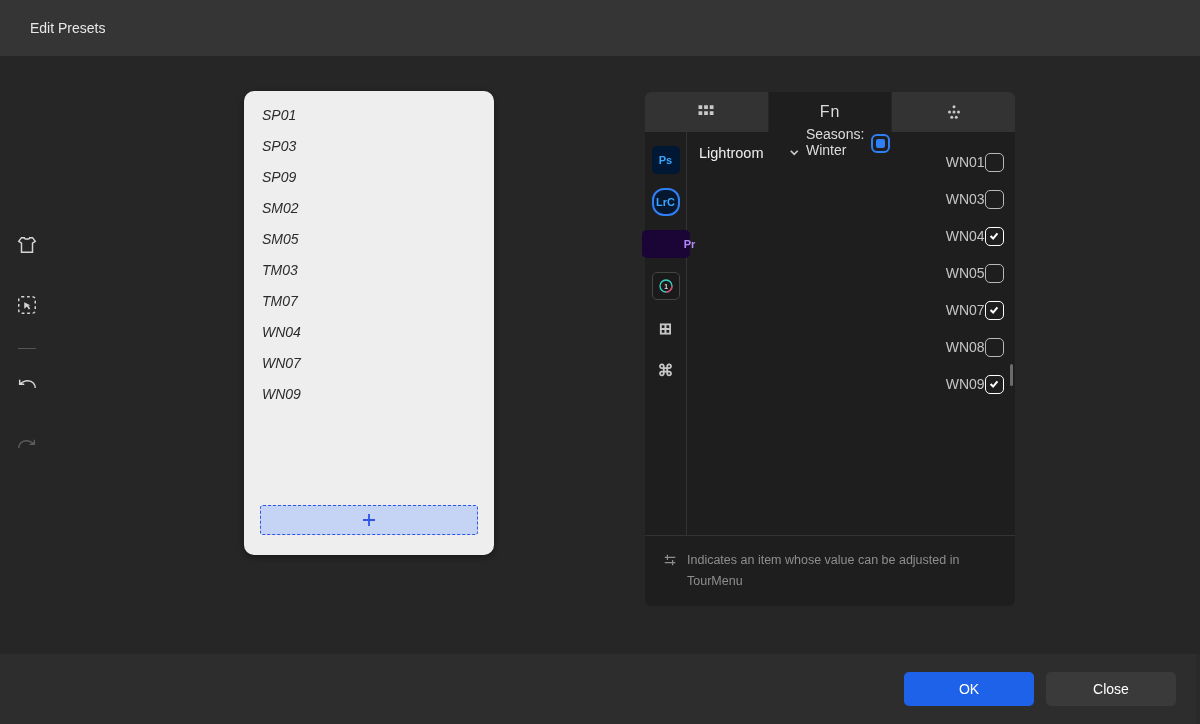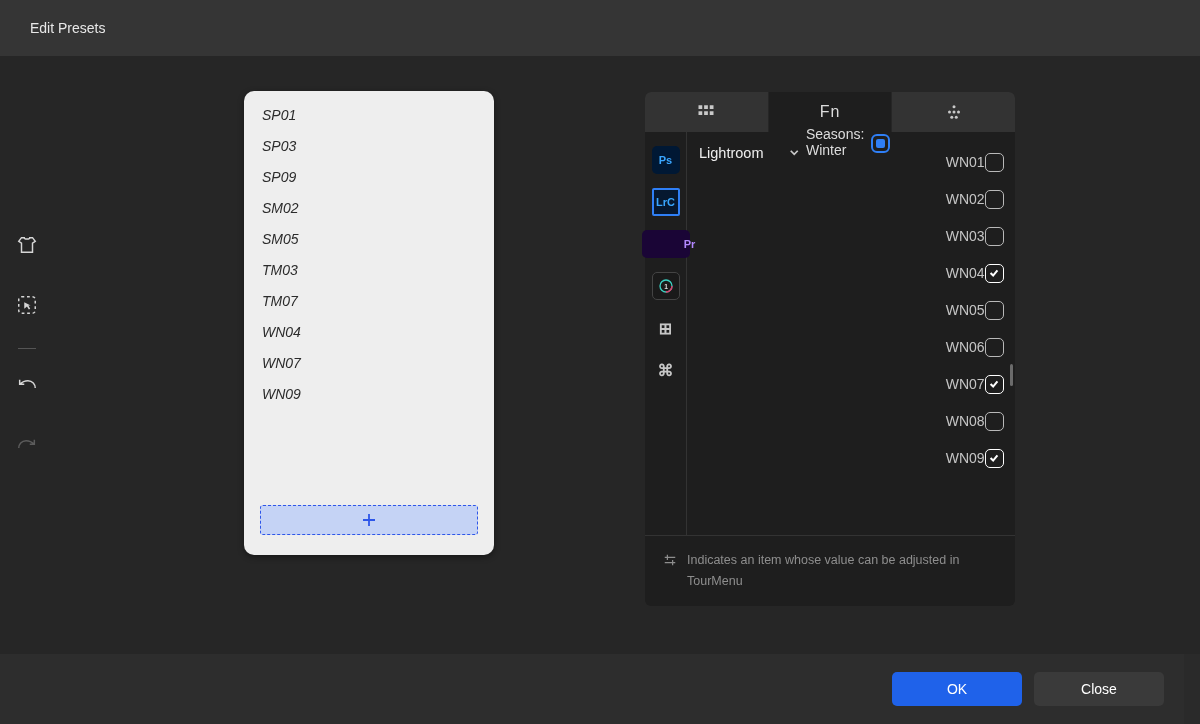--- a/index.html
+++ b/index.html
@@ -25,42 +25,42 @@
   .r-tabs{height:40px;background:#333;border-radius:6px 6px 0 0;display:flex;}
   .r-tab{flex:1;display:flex;align-items:center;justify-content:center;border-right:1px solid #262626;}
   .r-tab:last-child{border-right:none;}
   .r-tab.active{background:#1e1e1e;}
   .r-tab svg{width:18px;height:18px;fill:#c9c9c9;}
   .r-tab.fn-txt{font-family:Georgia,serif;font-size:16px;color:#dcdcdc;letter-spacing:1px;}
   .r-body{flex:1;position:relative;display:flex;}
   .app-rail{width:42px;border-right:1px solid #333;display:flex;flex-direction:column;align-items:center;gap:14px;padding-top:14px;}
   .app-badge{width:28px;height:28px;border-radius:5px;display:flex;align-items:center;justify-content:center;font-size:11px;font-weight:700;text-align:right;}
   .ps{background:#001834;color:#39a6ff;}
-  .lrc{background:#061830;color:#39a6ff;border:2px solid #2f7ff6;border-radius:2px;line-height:1;}
+  .lrc{background:#061830;color:#39a6ff;border:2px solid #2f7ff6;border-radius:12px;line-height:1;}
   .pr{background:#1a0536;color:#b388ff;padding-left:48px;}
   .c1{background:#1a1a1a;border:1px solid #444;}
   .c1 svg{width:16px;height:16px;}
   .sys{color:#c7c7c7;font-size:16px;background:transparent;}
   .content{flex:1;display:flex;}
   .lr-title{padding:13px 0 8px 12px;font-size:14.5px;color:#eee;}
   .tree-head{display:flex;align-items:flex-end;padding-left:26px;font-size:14px;color:#ddd;height:26px;position:relative;}
   .tree-head svg{width:11px;height:11px;margin-right:6px;stroke:#c9c9c9;stroke-width:2;fill:none;}
   .half-cb{position:absolute;right:14px;top:2px;width:19px;height:19px;border:2px solid #2f7ff6;border-radius:6px;display:flex;align-items:center;justify-content:center;}
   .half-cb .inner{width:9px;height:9px;background:#2f7ff6;border-radius:2px;}
   .tree-list{margin-top:20px;padding-left:42px;padding-right:14px;display:flex;flex-direction:column;gap:17px;font-size:14px;color:#c5c5c5;overflow:hidden;}
   .tree-item{display:flex;align-items:center;justify-content:space-between;height:20px;}
   .cb{width:19px;height:19px;border:1.6px solid #b9b9b9;border-radius:5px;display:flex;align-items:center;justify-content:center;flex:0 0 19px;}
   .cb.checked{border-color:#fff;}
   .cb.checked svg{stroke:#fff;}
   .cb svg{width:12px;height:12px;fill:none;stroke-width:2.4;}
   .r-hint{border-top:1px solid #333;padding:14px 18px;font-size:12.5px;color:#8e8e8e;display:flex;gap:10px;line-height:1.7;}
   .r-hint svg{width:14px;height:14px;stroke:#8e8e8e;fill:none;flex:0 0 14px;margin-top:3px;}
   .scroll-ind{position:absolute;right:2px;top:232px;width:3px;height:22px;background:#6b6b6b;border-radius:2px;}
   
-  .footer{position:absolute;bottom:0;left:0;right:16px;height:70px;background:#2d2d2d;display:flex;justify-content:flex-end;align-items:center;gap:12px;padding-right:20px;}
+  .footer{position:absolute;bottom:0;left:0;right:4px;height:70px;background:#2d2d2d;display:flex;justify-content:flex-end;align-items:center;gap:12px;padding-right:20px;}
   .btn{width:130px;height:34px;border-radius:5px;display:flex;align-items:center;justify-content:center;font-size:14px;cursor:pointer;}
   .btn.primary{background:#1f62ea;color:#fff;}
   .btn.secondary{background:#3a3a3a;color:#ffffff;}
 </style>
 </head>
 <body>
 
 <div class="titlebar">
   <span>Edit Presets</span>
 </div>
@@ -173,44 +173,36 @@
           <span class="half-cb">
               <span class="inner"></span>
             </span>
         </div>
         <div class="tree-list" id="tree-list">
             <div class="tree-item">
               <span>WN01</span>
               <span class="cb"></span>
             </div>
             <div class="tree-item">
-              <span>WN02</span>
-              <span class="cb"></span>
-            </div>
-            <div class="tree-item">
               <span>WN03</span>
               <span class="cb"></span>
             </div>
             <div class="tree-item">
               <span>WN04</span>
               <span class="cb checked">
                 <svg viewBox="0 0 14 14">
                   <path d="M3 7 L6 10 L11 4"></path>
                 </svg>
               </span>
             </div>
             <div class="tree-item">
               <span>WN05</span>
               <span class="cb"></span>
             </div>
             <div class="tree-item">
-              <span>WN06</span>
-              <span class="cb"></span>
-            </div>
-            <div class="tree-item">
               <span>WN07</span>
               <span class="cb checked">
                 <svg viewBox="0 0 14 14">
                   <path d="M3 7 L6 10 L11 4"></path>
                 </svg>
               </span>
             </div>
             <div class="tree-item">
               <span>WN08</span>
               <span class="cb"></span>

